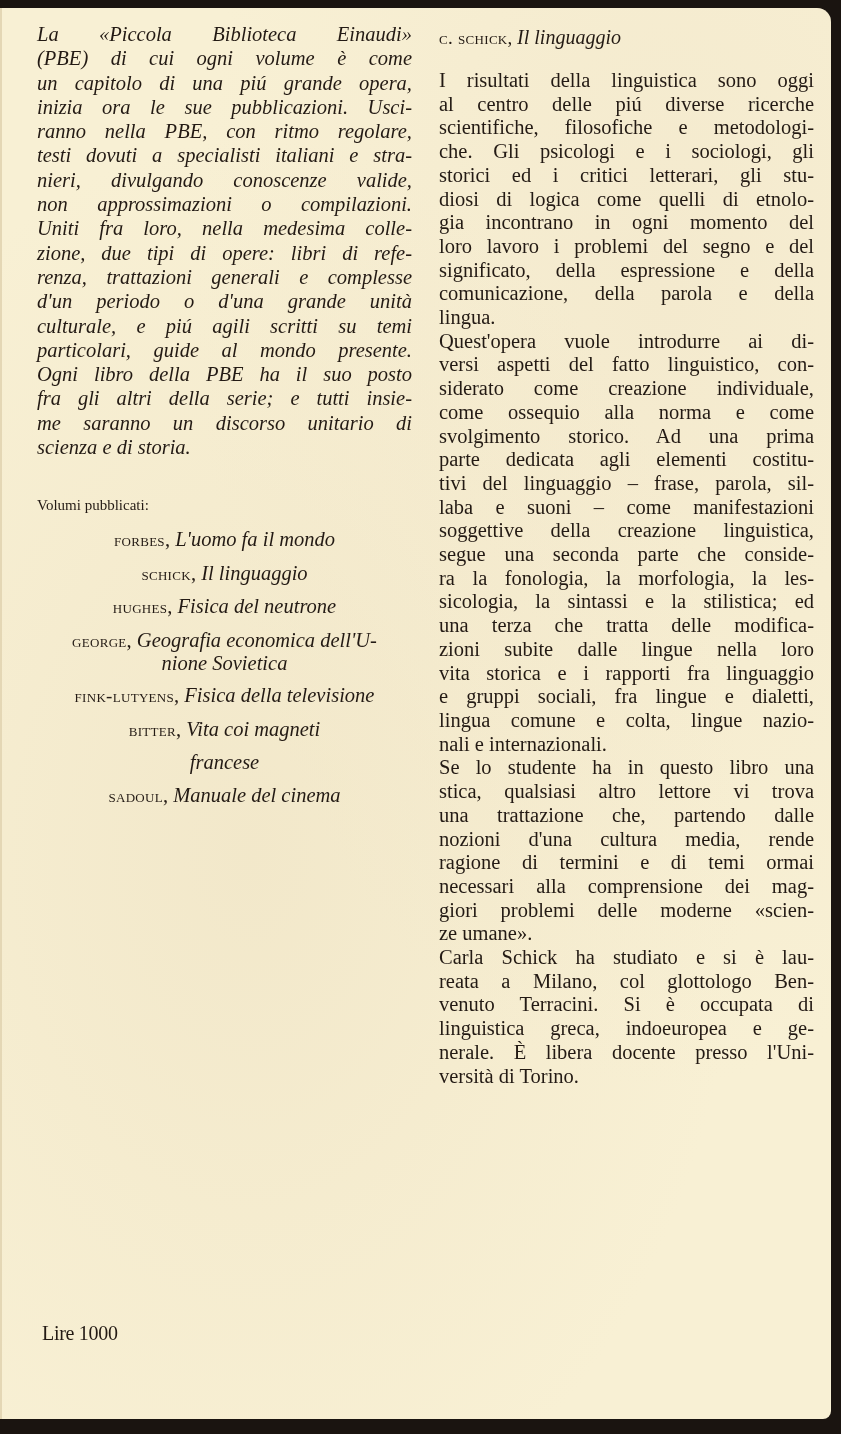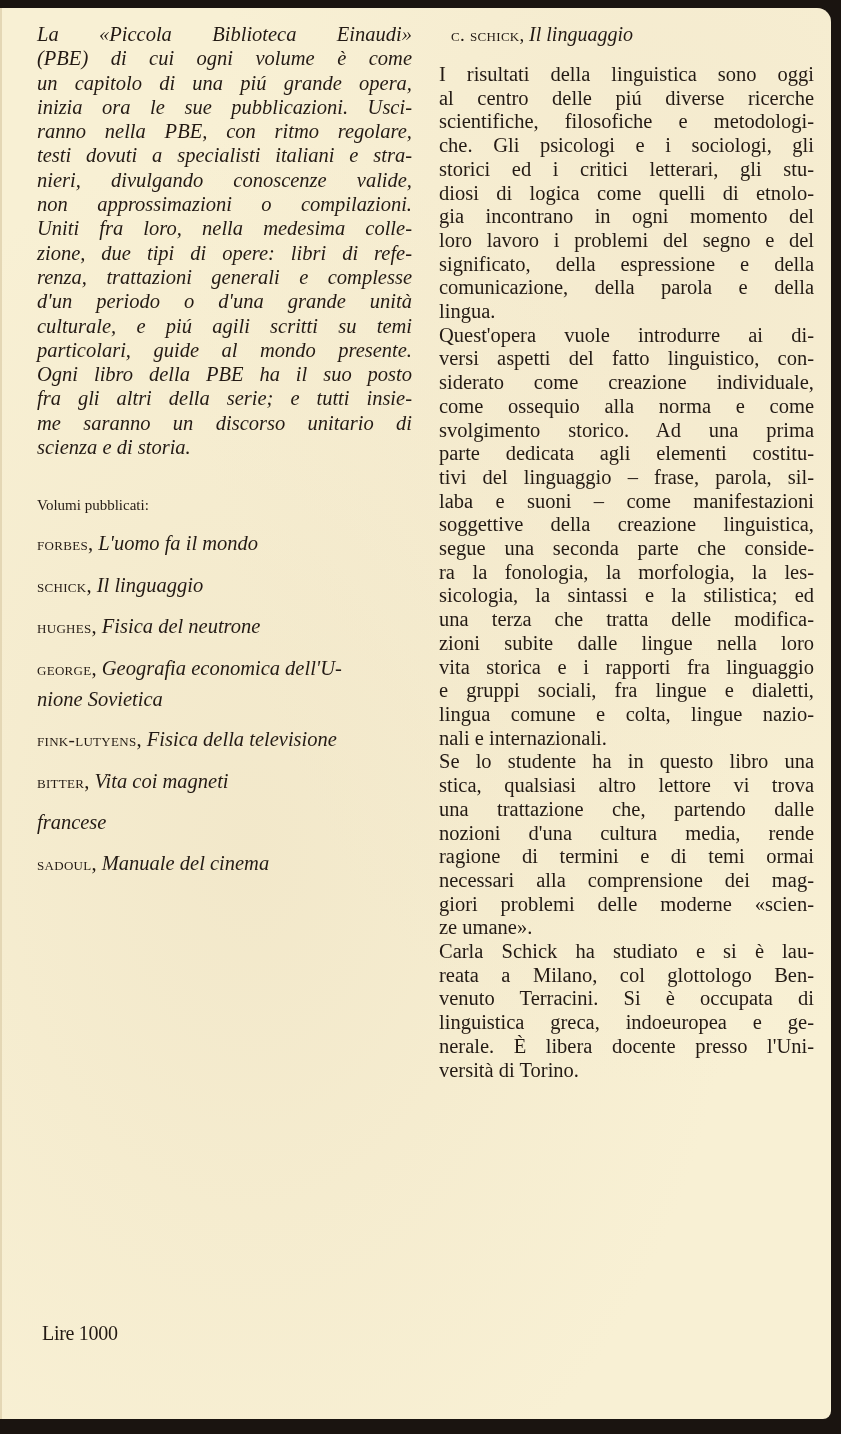--- a/index.html
+++ b/index.html
@@ -27,24 +27,24 @@
       position: absolute; left: 437px; top: 14px; width: 375px;
     }
     .intro {
       font-style: italic; font-size: 20.5px; line-height: 24.3px;
       text-align: justify; margin: 0;
     }
     .intro .line { display: block; text-align: justify; text-align-last: justify; white-space: nowrap; }
     .intro .line.last { text-align-last: left; }
     .vol-heading { font-size: 15px; margin: 33px 0 10px 0; line-height: 26px; }
     .vol-list { list-style: none; padding: 0; margin: 0; }
-    .vol-list li { font-size: 20.5px; line-height: 30px; margin-bottom: 10.5px; }
+    .vol-list li { font-size: 20.5px; line-height: 22px; margin-bottom: 10.5px; text-align: center; }
     .author { font-variant: small-caps; text-transform: lowercase; font-size: 19px; letter-spacing: 0.3px; }
     .title { font-style: italic; }
-    .book-header { font-size: 19px; margin: 0 0 16px 12px; line-height: 24px; }
+    .book-header { font-size: 19px; margin: 0 0 16px 0; line-height: 30px; }
     .book-header .author { font-size: 19px; }
     .book-header .title { font-size: 20px; }
     .para { font-size: 20.5px; line-height: 23.7px; margin: 0; }
     .para .line { display: block; text-align: justify; text-align-last: justify; white-space: nowrap; }
     .para .line.last { text-align-last: left; }
     .price {
       position: absolute; left: 40px; top: 1314px;
       font-size: 20px; letter-spacing: -0.3px;
     }
   </style>

